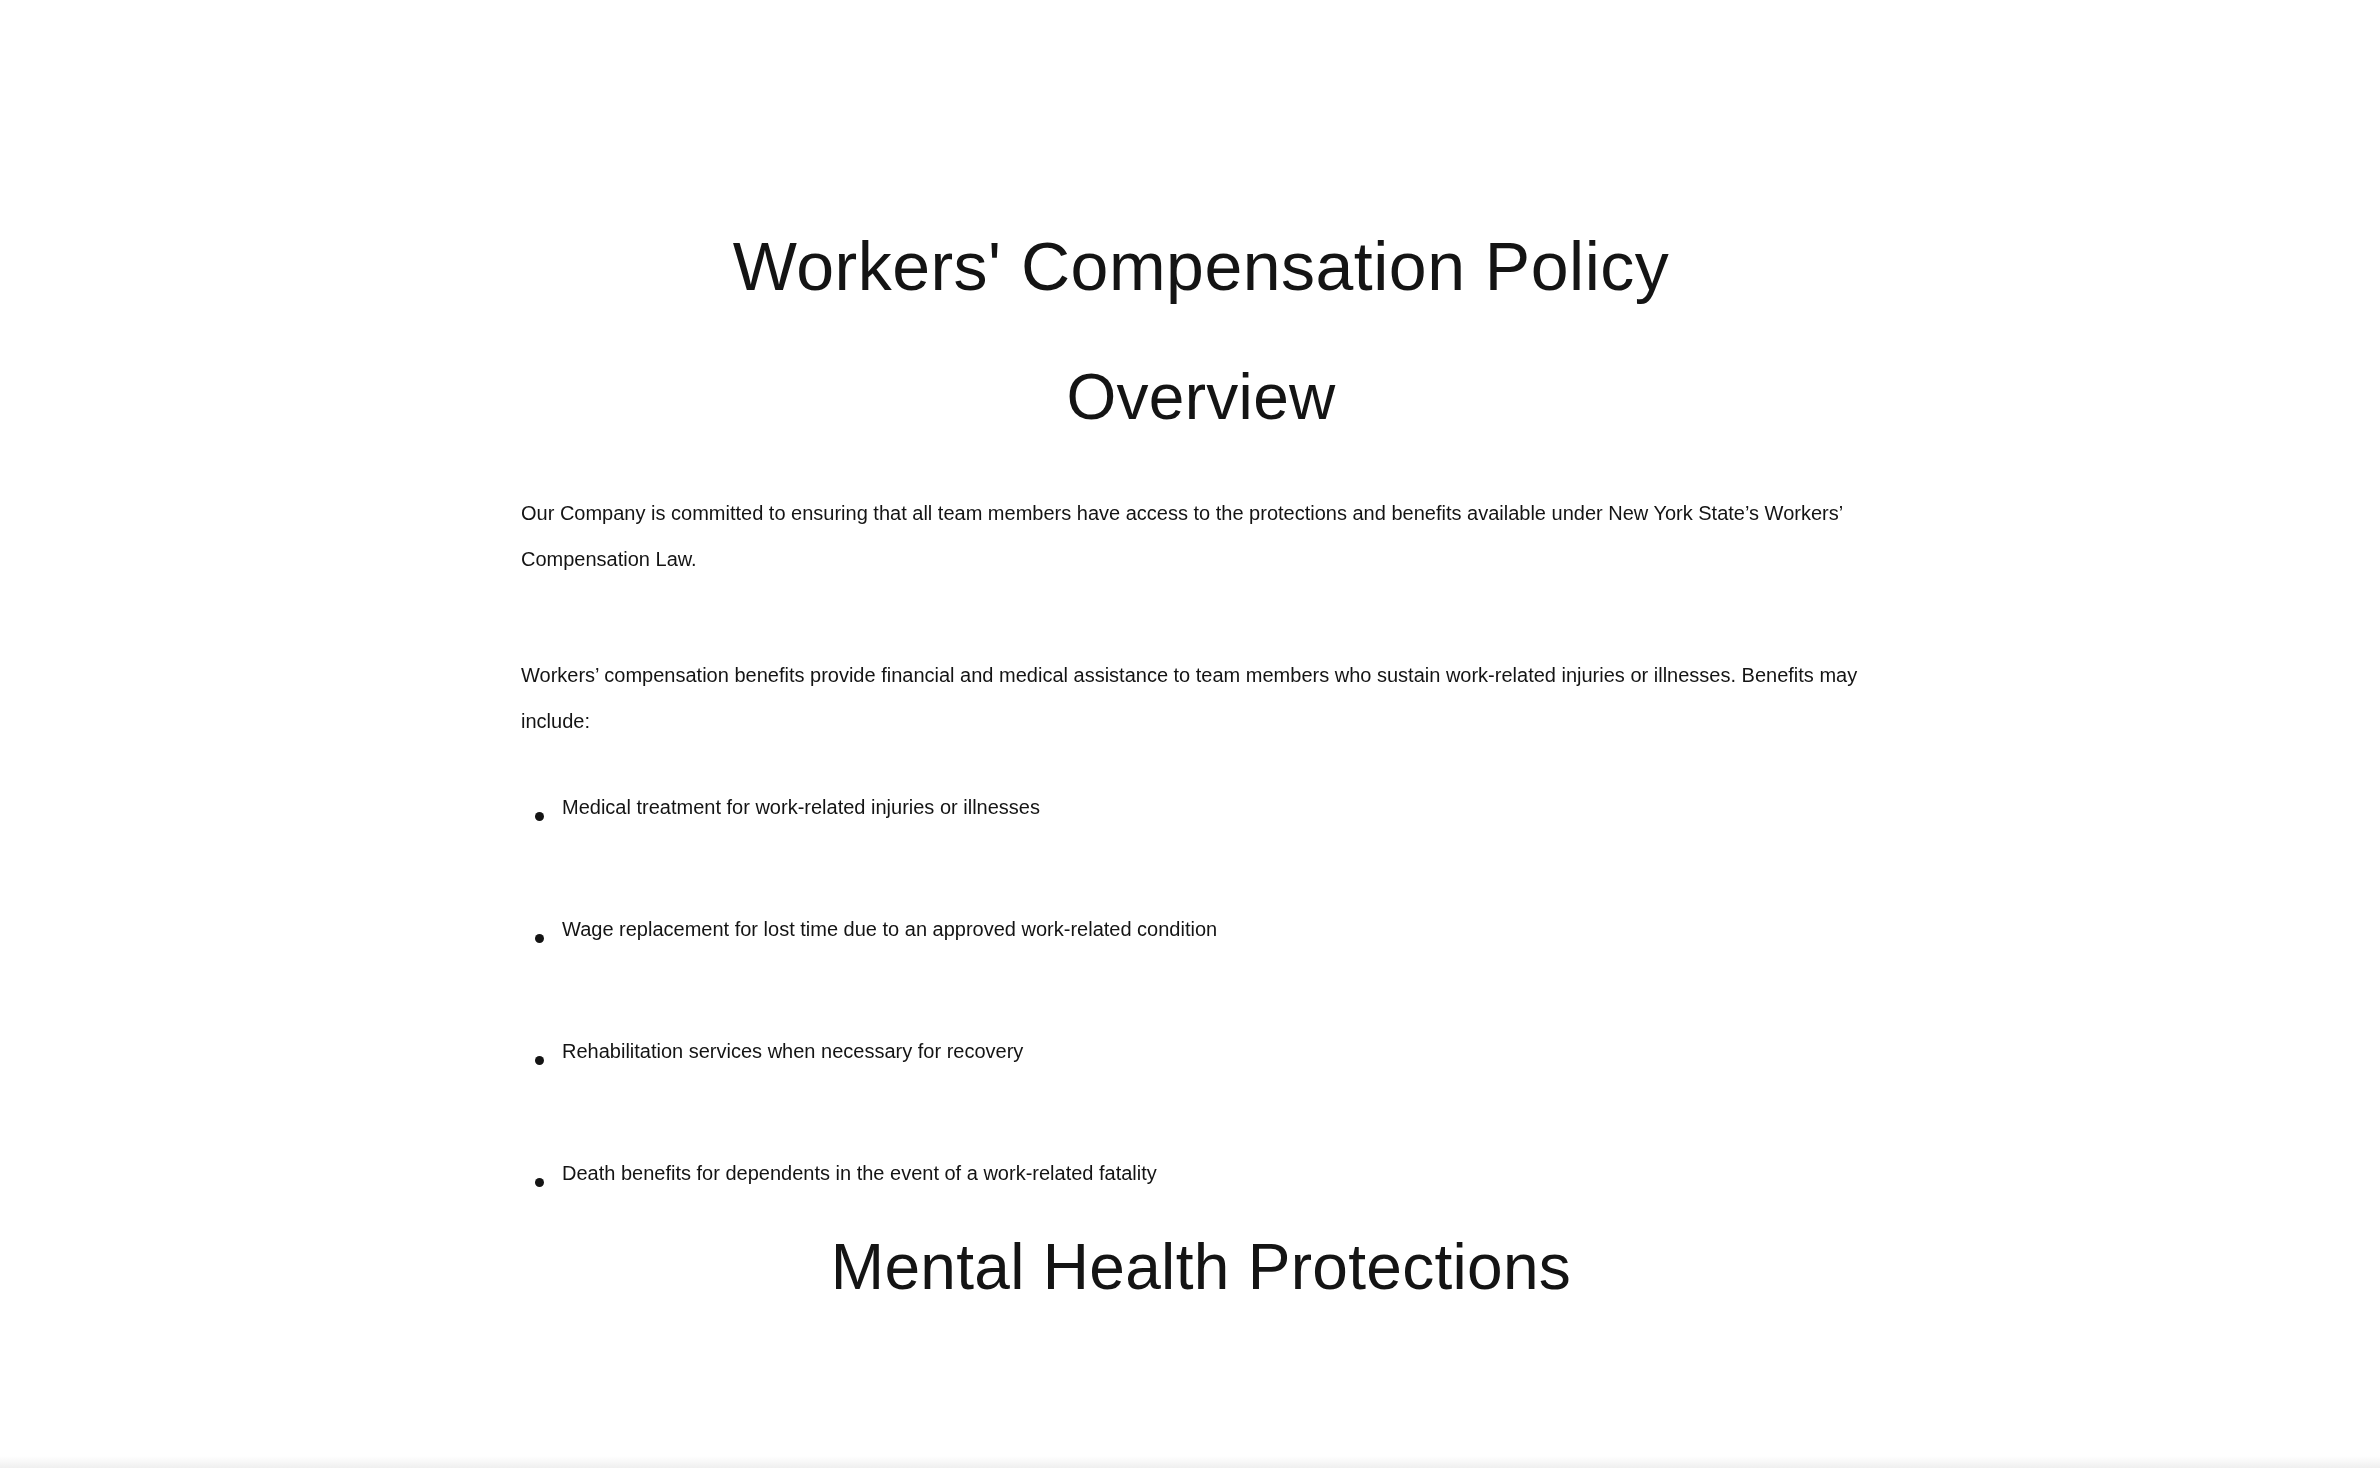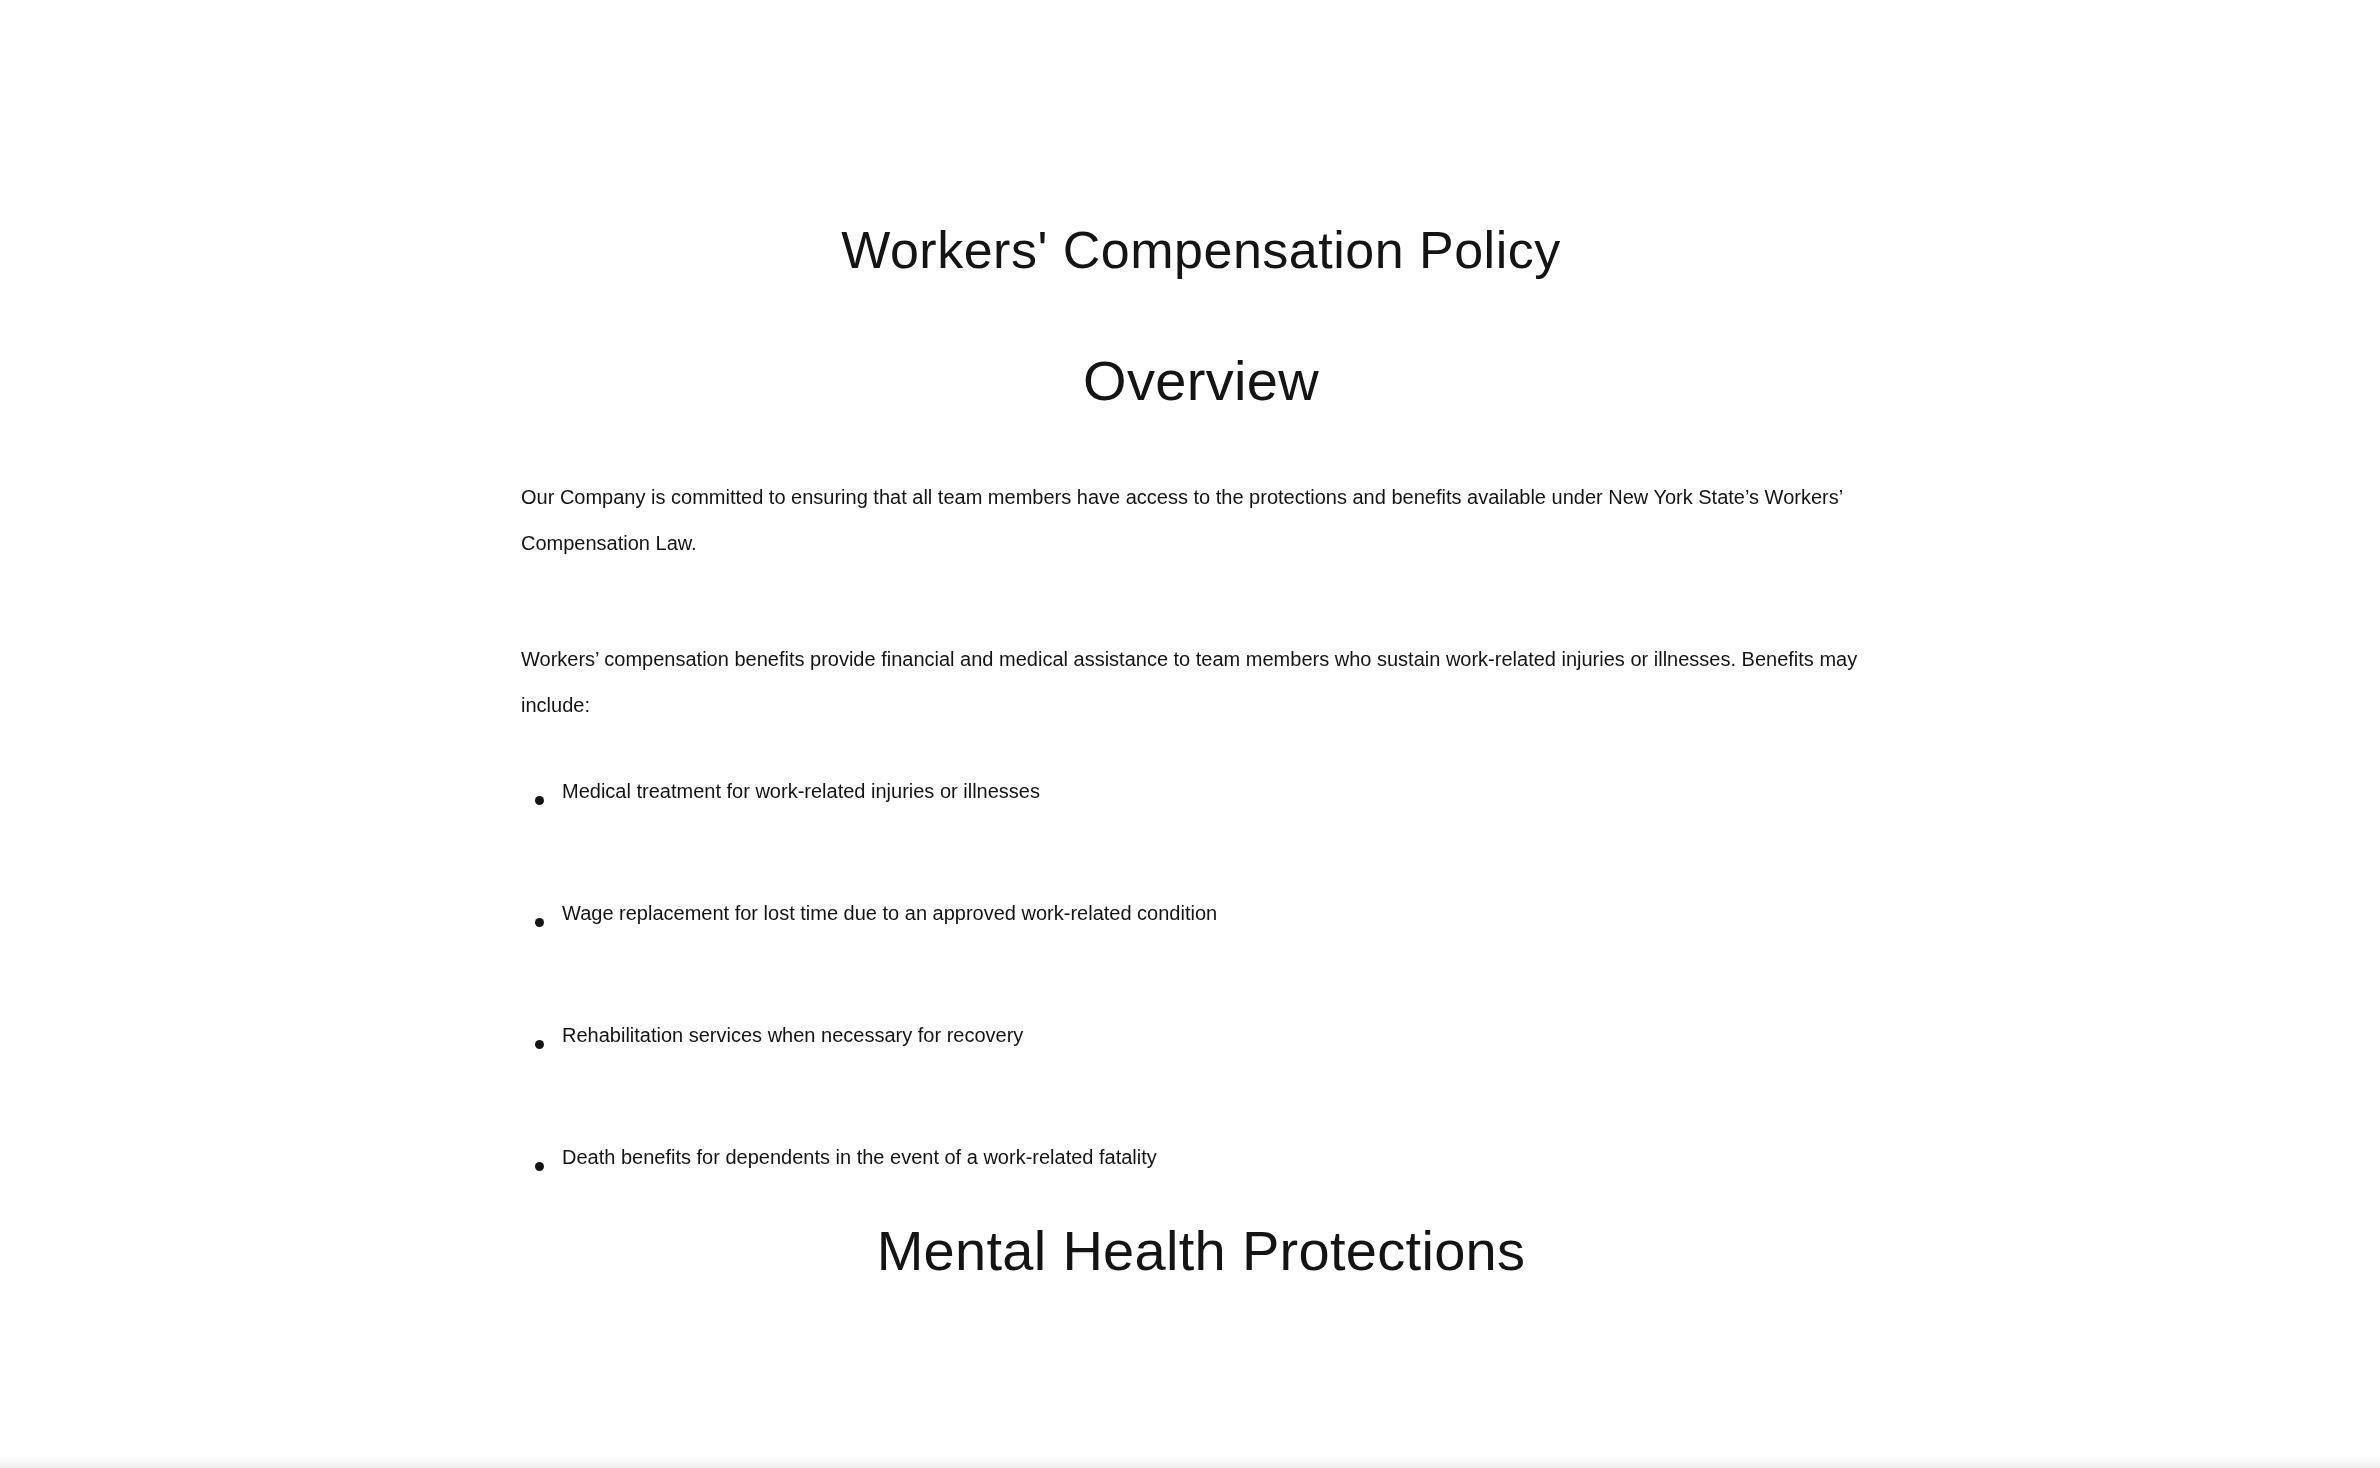--- a/index.html
+++ b/index.html
@@ -14,29 +14,29 @@
     font-family: "Liberation Sans", sans-serif;
     color: #141414;
     position: relative;
   }
   .doc {
     width: 1360px;
     margin-left: 521px;
     padding-top: 211px;
   }
   h1.doc-title {
-    margin: 0;
-    font-size: 52px;
+    margin: 16px;
+    font-size: 68px;
     line-height: 78px;
     font-weight: 400;
     text-align: center;
     letter-spacing: 0.5px;
   }
   h2.section-heading {
-    font-size: 56px;
+    font-size: 64px;
     line-height: 64px;
     font-weight: 400;
     text-align: center;
     letter-spacing: 0.3px;
   }
   #overview-heading { margin: 60px 0 0; }
   #overview-body    { margin: 61px 0 0; }
   #coverage-heading { margin: 45px 0 0; }
   #coverage-body    { margin: 70px 0 0; }
   #mental-heading   { margin: 39px 0 4px; text-align: center; }

